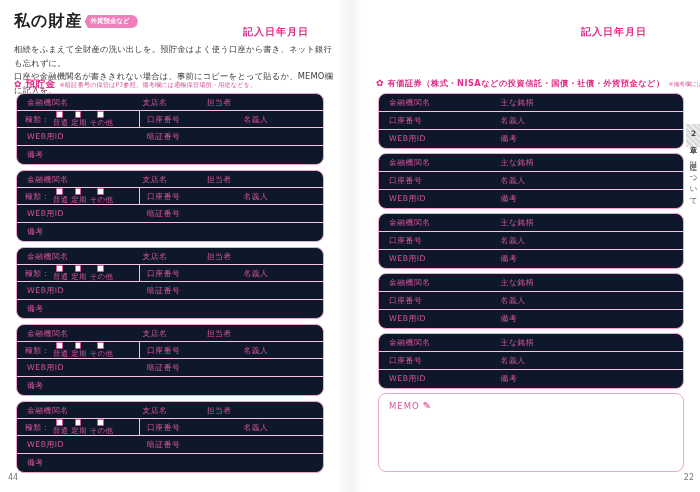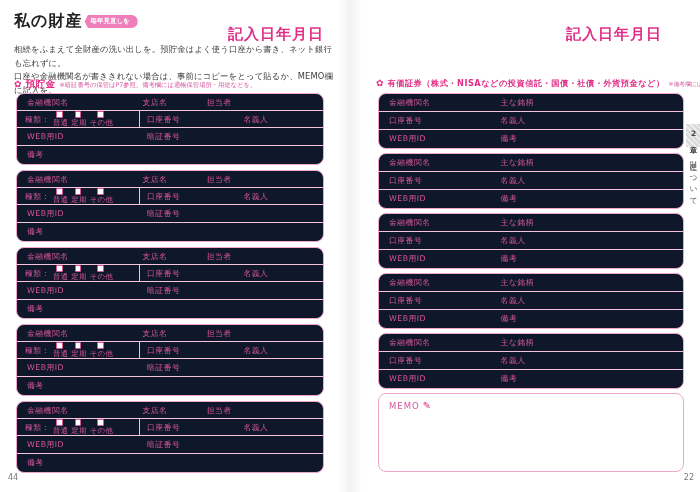--- a/index.html
+++ b/index.html
@@ -35,21 +35,21 @@
   .title-row h1{font-size:16px;font-weight:bold;color:var(--ink);letter-spacing:1px;}
   .badge{
     background:var(--badge);color:#ffffff;font-size:6.5px;font-weight:bold;
     padding:2px 8px;border-radius:8px;white-space:nowrap;
     clip-path:polygon(4% 50%,10% 0,100% 0,100% 100%,10% 100%);
   }
 
   
   .date-row{
     position:absolute;top:25px;display:flex;width:96px;justify-content:center;
-    color:var(--accent);font-size:15px;font-weight:bold;letter-spacing:1px;
+    color:var(--accent);font-size:10px;font-weight:bold;letter-spacing:1px;
   }
   .page.left .date-row{left:228px;}
   .page.right .date-row{left:216px;}
 
   .intro{
     position:absolute;left:14px;top:43px;width:322px;
     font-size:8.3px;line-height:13.5px;color:var(--body);letter-spacing:0.2px;
   }
 
   
@@ -123,21 +123,21 @@
   .pg.r{right:6px;}
 </style>
 </head>
 <body>
 
 <div class="spread">
 
   <div class="page left">
     <div class="title-row">
       <h1>私の財産</h1>
-      <span class="badge">毎年見直しを</span>
+      <span class="badge">外貨預金など</span>
     </div>
 
     <div class="date-row">
       <span>記入日</span>
       <span>年</span>
       <span>月</span>
       <span>日</span>
     </div>
 
     <p class="intro">

